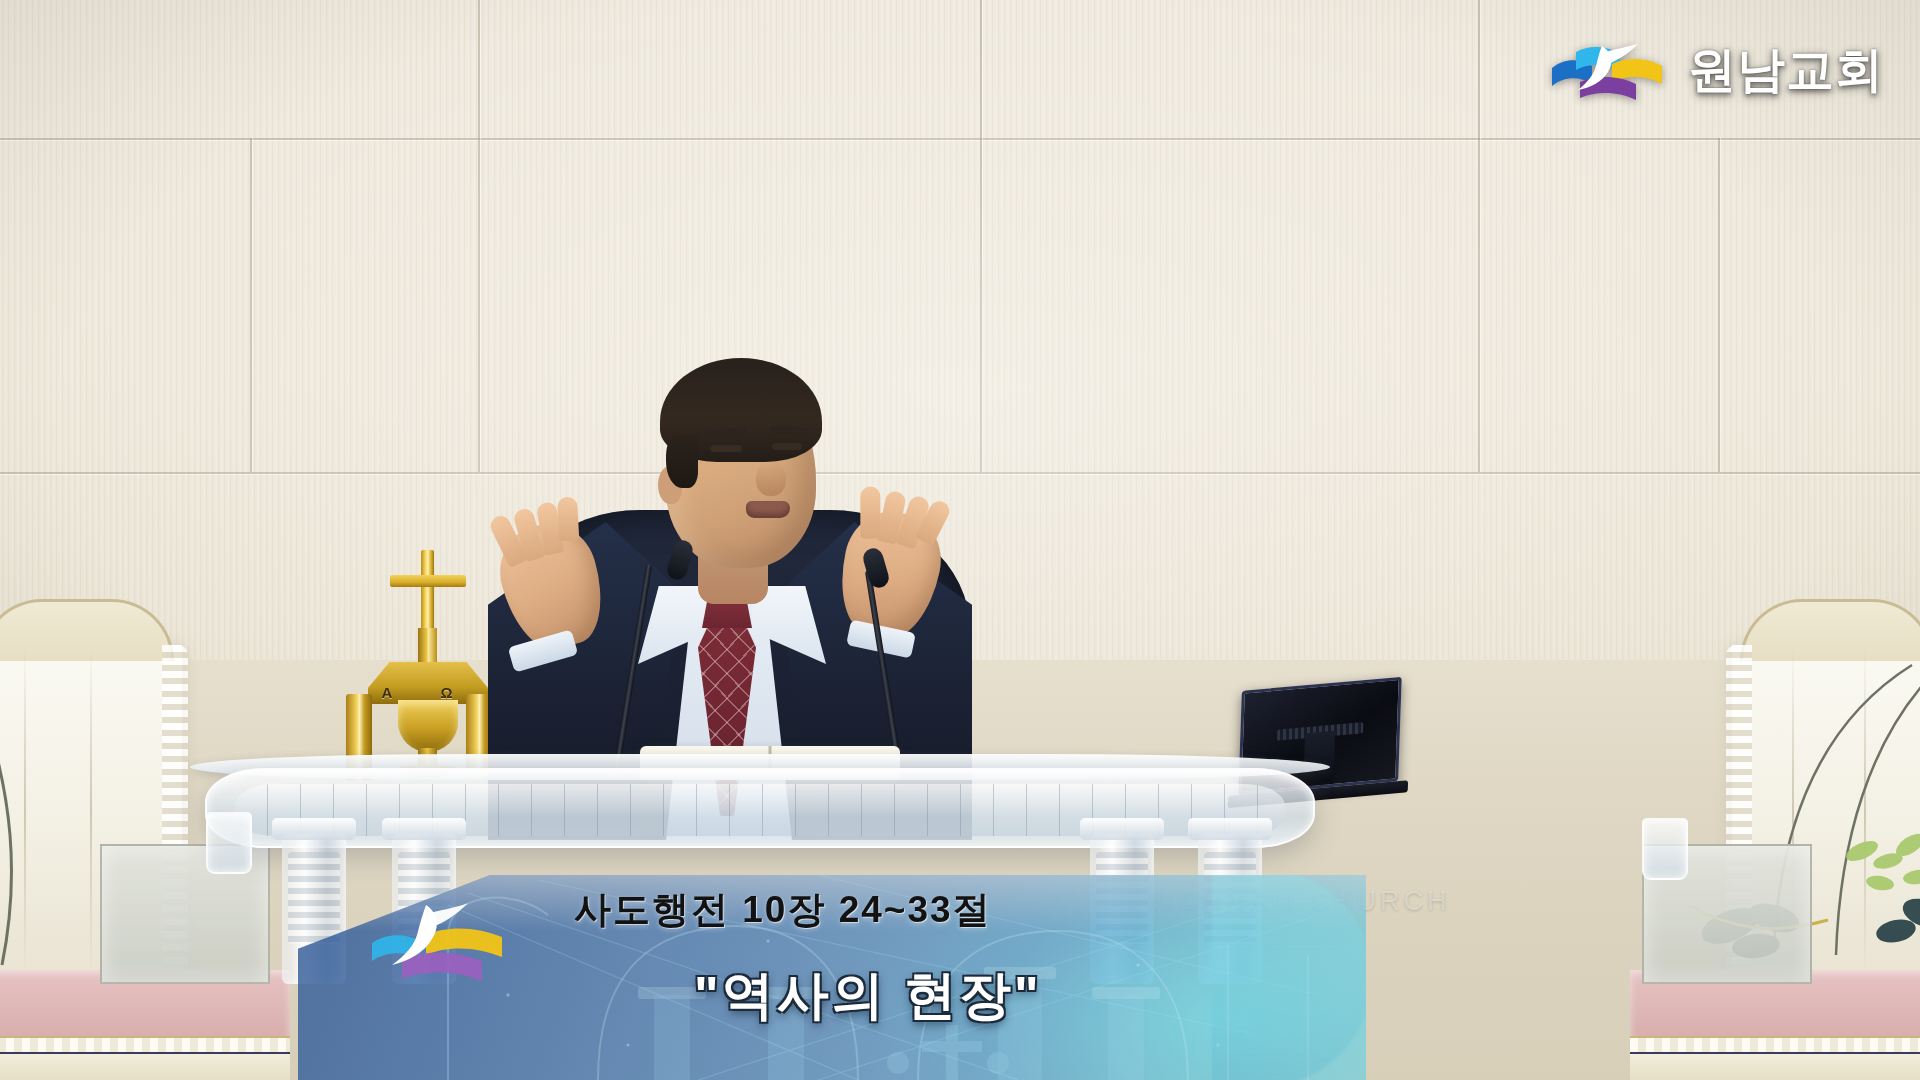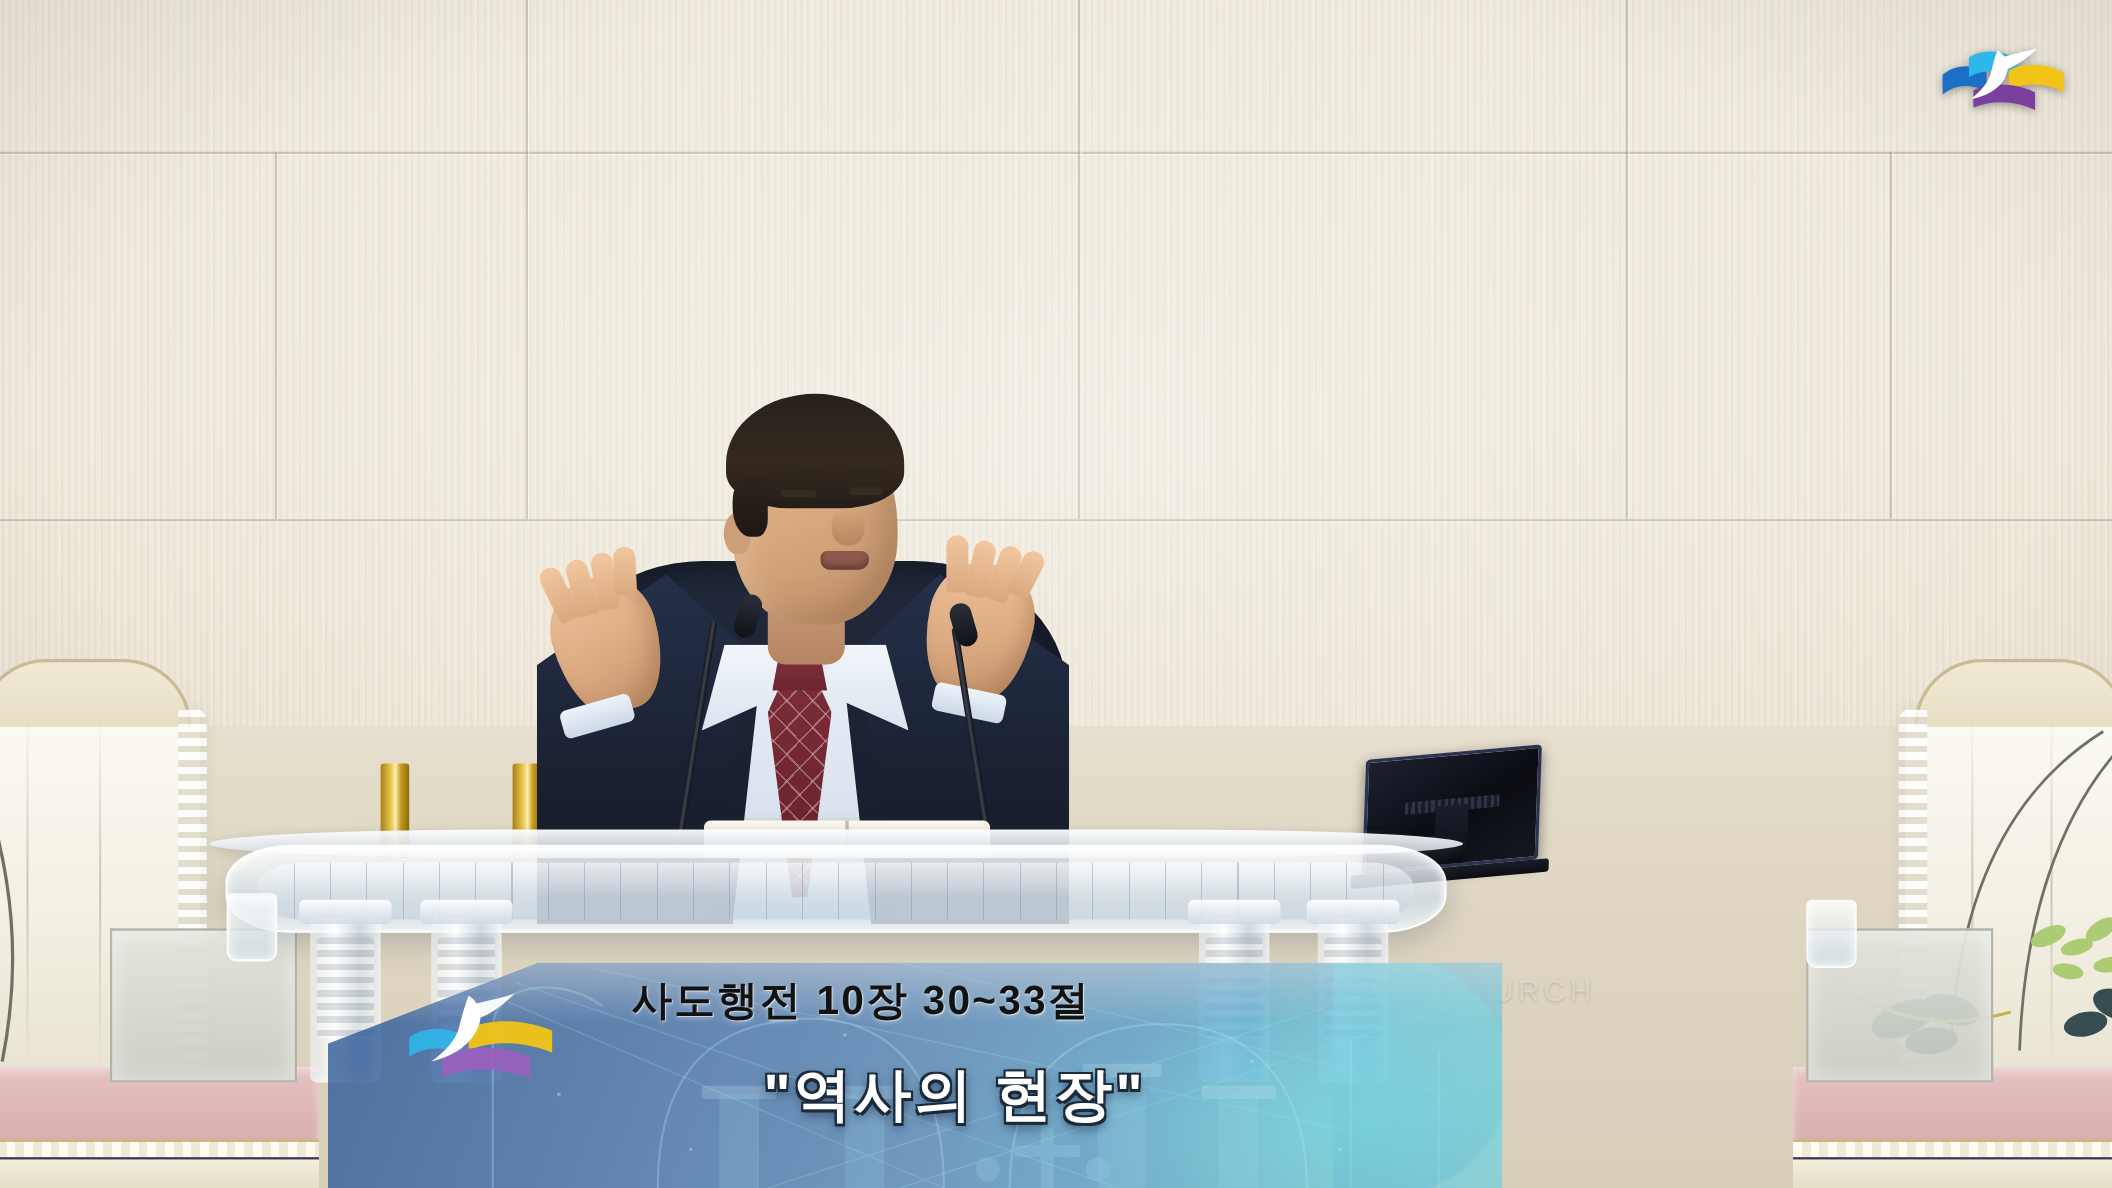--- a/index.html
+++ b/index.html
@@ -500,20 +500,31 @@
       <ellipse cx="70" cy="26" rx="30" ry="15" transform="rotate(-22 70 26)"></ellipse>
       <ellipse cx="114" cy="18" rx="26" ry="13" transform="rotate(16 114 18)"></ellipse>
       <ellipse cx="96" cy="46" rx="24" ry="12" transform="rotate(-6 96 46)"></ellipse>
     </g>
     <path d="M30,6 C 70,28 110,36 168,20" stroke="#c9b24a" stroke-width="3" fill="none"></path>
   </svg>
 
   <div class="cabinet l"></div>
   <div class="cabinet r"></div>
 
+  <div class="cross-wrap">
+    <div class="cross-v"></div>
+    <div class="cross-h"></div>
+    <div class="cross-stem"></div>
+    <div class="cross-base">
+      <div class="ao">Α Ω</div>
+    </div>
+    <div class="chalice"></div>
+    <div class="chal-stem"></div>
+    <div class="chal-foot"></div>
+  </div>
   <div class="candle" style="left:346px;"></div>
   <div class="candle" style="left:466px;"></div>
 
   <div class="preacher">
     <div class="torso"></div>
     <div class="suit-l"></div>
     <div class="suit-r"></div>
     <div class="shirt"></div>
     <div class="collar-l"></div>
     <div class="collar-r"></div>
@@ -594,20 +605,21 @@
     <div class="logo-mark">
       <svg viewBox="0 0 120 64" width="120" height="64">
         <path d="M2,30 C 14,20 30,20 42,28 L 42,46 C 30,38 14,38 2,48 Z" fill="#1b6fc4"></path>
         <path d="M26,14 C 40,6 58,8 70,16 L 70,34 C 58,26 40,24 26,32 Z" fill="#2fb6ea"></path>
         <path d="M62,26 C 78,18 98,20 112,28 L 112,46 C 98,38 78,36 62,44 Z" fill="#f2c417"></path>
         <path d="M30,44 C 48,36 70,38 86,46 L 86,62 C 70,54 48,52 30,60 Z" fill="#7b3fa0"></path>
         <path d="M52,8 C 62,14 64,24 58,34 C 52,44 40,50 28,52 C 38,44 44,36 46,28 C 48,20 50,12 52,8 Z" fill="#ffffff"></path>
         <path d="M56,14 C 70,10 80,8 88,6 C 78,16 68,22 58,26 Z" fill="#ffffff"></path>
       </svg>
     </div>
+    <div class="logo-text">원남교회</div>
   </div>
 
   <div class="watermark">WONNAM CHURCH</div>
 
   <div class="lower-third">
     <div class="lt-bg"></div>
     <div class="lt-top-haze"></div>
     <div class="lt-bg2"></div>
 
     <svg class="lt-arch" viewBox="0 0 1068 205" preserveAspectRatio="none">
@@ -661,17 +673,17 @@
 
     <svg class="dove" viewBox="0 0 170 96">
       <path d="M10,44 C 24,34 44,34 58,42 L 58,60 C 44,52 24,52 10,62 Z" fill="#2fb6ea" opacity=".9"></path>
       <path d="M64,36 C 86,26 116,28 140,38 L 140,58 C 116,48 86,46 64,56 Z" fill="#f2c417" opacity=".95"></path>
       <path d="M40,60 C 64,50 96,52 120,62 L 120,82 C 96,72 64,70 40,80 Z" fill="#9b5fbf" opacity=".9"></path>
       <path d="M64,6 C 76,14 78,28 70,40 C 62,54 46,62 30,66 C 44,56 52,46 55,36 C 58,24 61,14 64,6 Z" fill="#ffffff"></path>
       <path d="M68,14 C 84,10 96,8 106,4 C 94,16 82,24 70,28 Z" fill="#ffffff" opacity=".95"></path>
     </svg>
 
 
-    <div class="scripture">사도행전 10장 30~33절</div>
+    <div class="scripture">사도행전 10장 24~33절</div>
     <div class="sermon-title">"역사의 현장"</div>
   </div>
 
 </div>
 
 </body></html>

